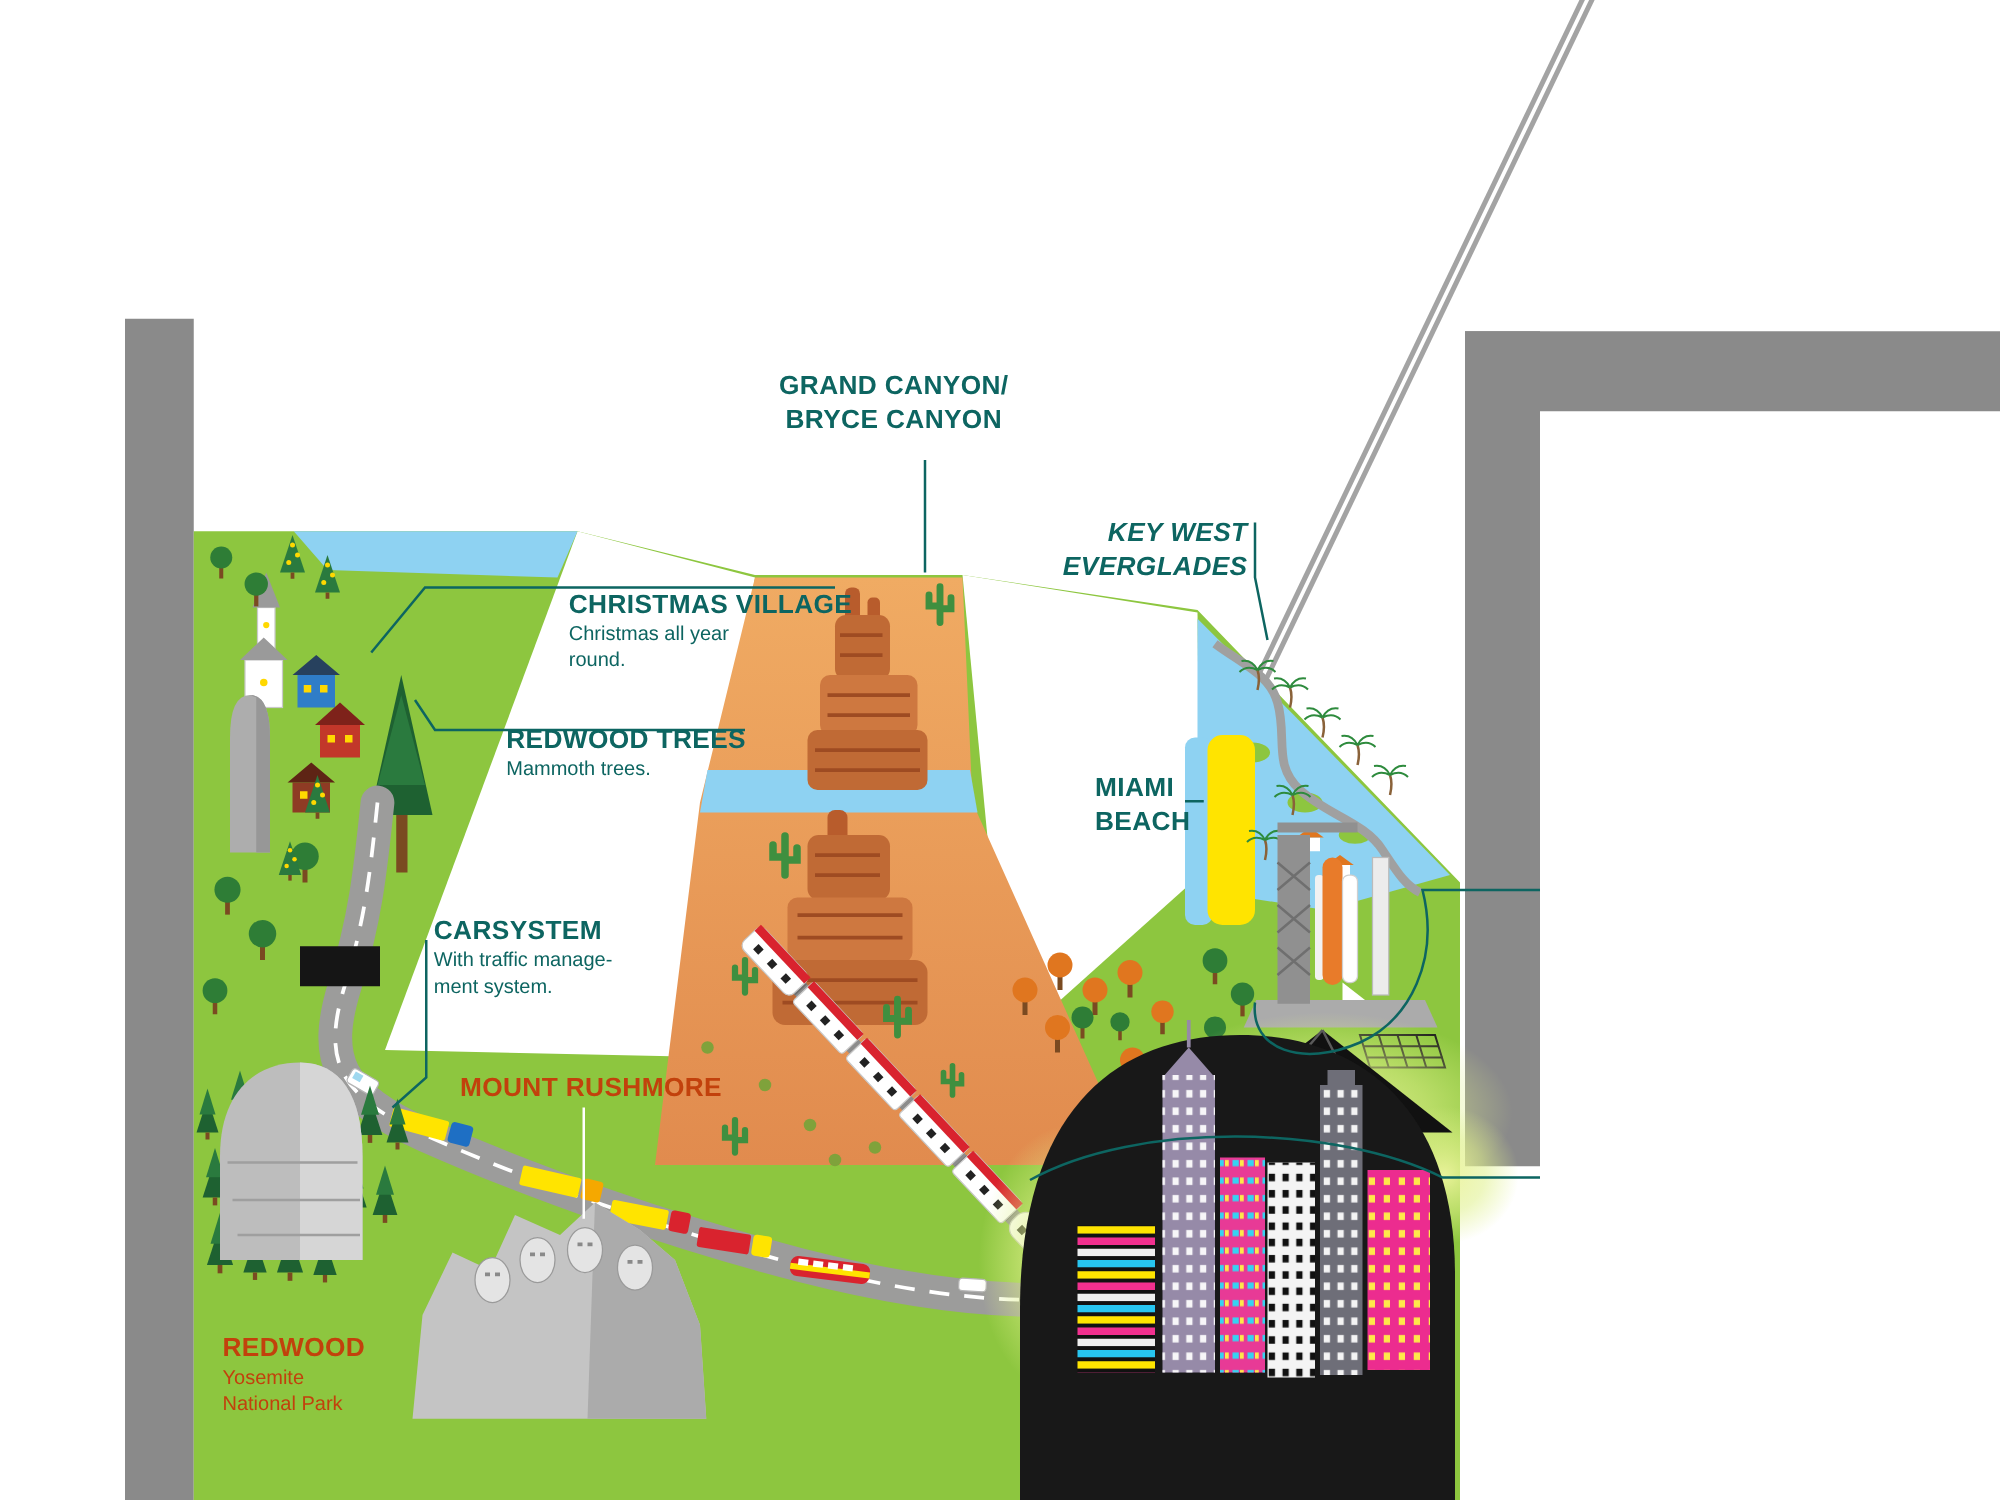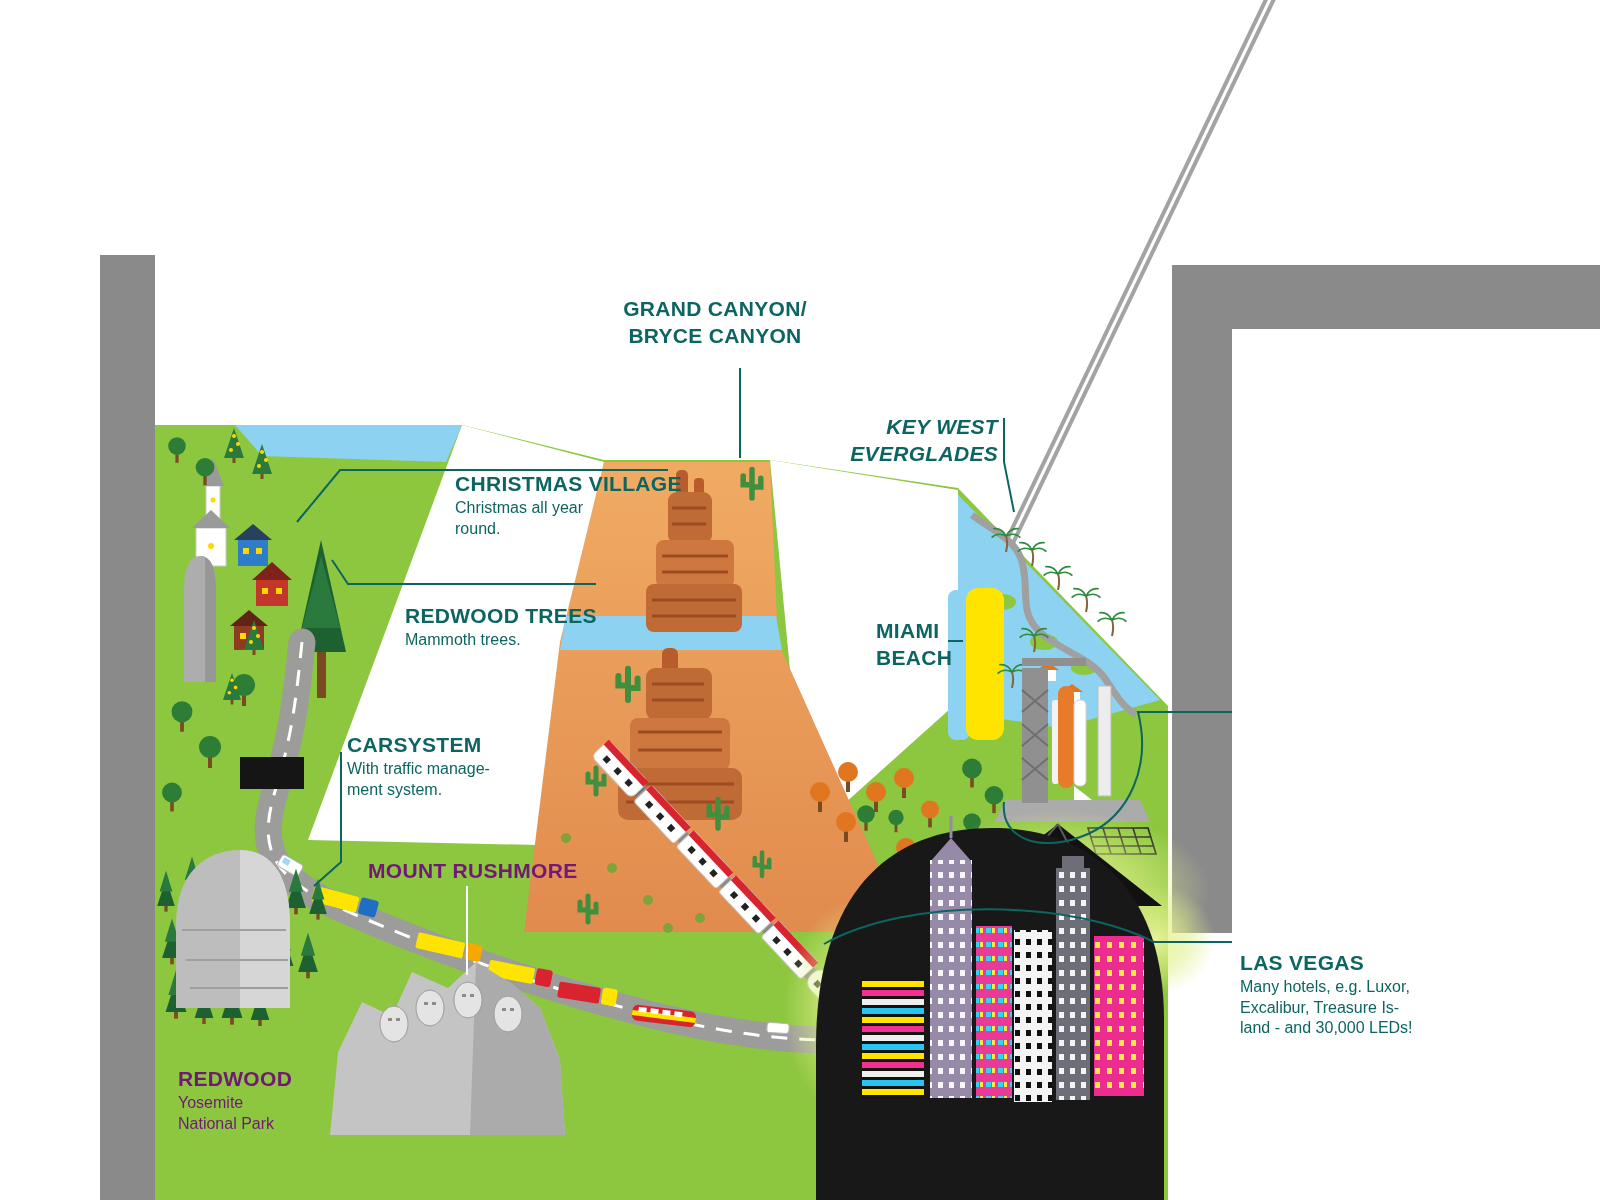--- a/index.html
+++ b/index.html
@@ -4,21 +4,21 @@
 <style>
   html,body{margin:0;padding:0;background:#ffffff;}
   .stage{position:relative;width:1600px;height:1200px;background:#ffffff;overflow:hidden;
          font-family:"Liberation Sans",sans-serif;}
   .stage svg{position:absolute;left:0;top:0;}
   .lbl{position:absolute;color:#0d6561;}
   .lbl .t{font-weight:bold;font-size:21px;line-height:1.28;letter-spacing:.3px;}
   .lbl .b{font-weight:normal;font-size:16px;line-height:1.3;}
   .lbl.center{text-align:center;}
   .lbl.right{text-align:right;font-style:italic;}
-  .lbl.white{color:#701a75;}
+  .lbl.white{color:#c2410c;}
 </style>
 </head>
 <body>
 
 <div class="stage">
 
 <svg width="1600" height="1200" viewBox="0 0 1600 1200">
   <defs>
     <linearGradient id="desert" x1="0" y1="0" x2="0" y2="1">
       <stop offset="0" stop-color="#f0ab63"></stop>
@@ -433,21 +433,21 @@
   <div class="t">KEY WEST</div>
   <div class="t">EVERGLADES</div>
 </div>
 
 <div class="lbl" style="left:455px;top:471px;width:240px">
   <div class="t">CHRISTMAS VILLAGE</div>
   <div class="b">Christmas all year</div>
   <div class="b">round.</div>
 </div>
 
-<div class="lbl" style="left:405px;top:603px;width:220px">
+<div class="lbl" style="left:405px;top:579px;width:220px">
   <div class="t">REDWOOD TREES</div>
   <div class="b">Mammoth trees.</div>
 </div>
 
 <div class="lbl" style="left:347px;top:732px;width:230px">
   <div class="t">CARSYSTEM</div>
   <div class="b">With traffic manage-</div>
   <div class="b">ment system.</div>
 </div>
 
@@ -460,20 +460,14 @@
   <div class="b">Yosemite</div>
   <div class="b">National Park</div>
 </div>
 
 <div class="lbl" style="left:876px;top:618px;width:90px">
   <div class="t">MIAMI</div>
   <div class="t">BEACH</div>
 </div>
 
 
-<div class="lbl" style="left:1240px;top:950px;width:260px">
-  <div class="t">LAS VEGAS</div>
-  <div class="b">Many hotels, e.g. Luxor,</div>
-  <div class="b">Excalibur, Treasure Is-</div>
-  <div class="b">land - and 30,000 LEDs!</div>
-</div>
 
 </div>
 
 </body></html>

